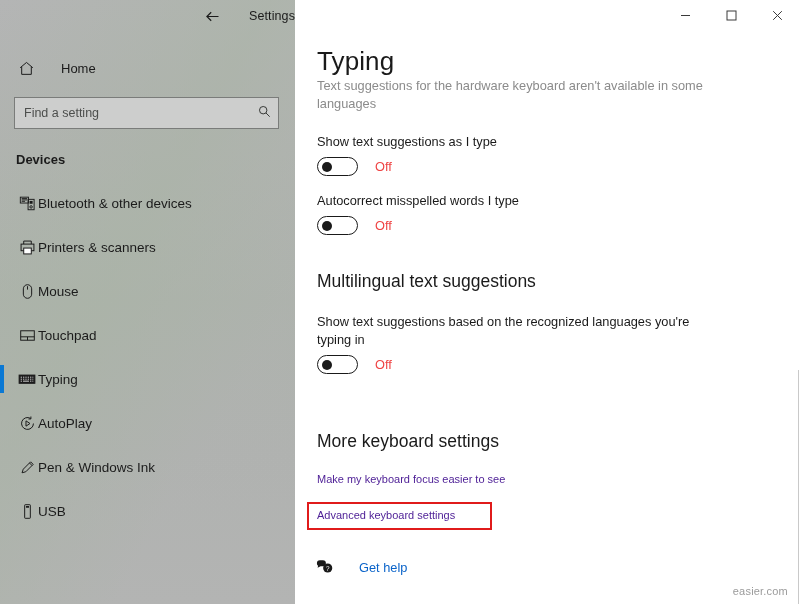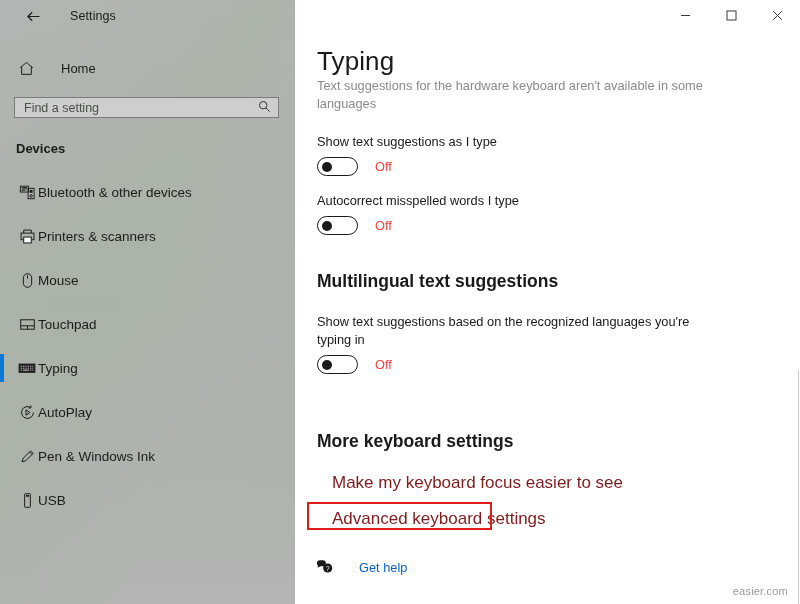--- a/index.html
+++ b/index.html
@@ -15,21 +15,21 @@
   #sidebar {
     position: relative;
     width: 295px; height: 604px;
     background:
       linear-gradient(120deg, rgba(176,178,176,0) 0%, rgba(169,180,165,0.55) 42%, rgba(178,180,178,0.15) 72%, rgba(180,180,180,0) 100%),
       linear-gradient(180deg, #b4b5b5 0%, #b1b3b1 25%, #adb2ac 50%, #b0b2b0 75%, #b3b4b3 100%);
     flex: 0 0 295px;
   }
   .titlebar-row {
     display: flex; align-items: center;
-    height: 32px; padding-left: 22px;
+    height: 32px; padding-left: 14px; justify-content: flex-end;
   }
   .back-arrow {
     width: 22px; height: 22px;
     display: flex; align-items: center; justify-content: center;
     color: #1b1b1b;
   }
   .app-title {
     margin-left: 26px;
     font-size: 12.5px; color: #1b1b1b;
     letter-spacing: .1px;
@@ -38,21 +38,21 @@
   .home-row {
     display: flex; align-items: center;
     height: 34px; margin-top: 19px; padding-left: 16px;
   }
   .home-row .ico { width: 20px; height: 20px; display:flex; align-items:center; justify-content:center; color:#1b1b1b;}
   .home-row .lbl { margin-left: 25px; font-size: 13px; color: #1b1b1b; }
 
   .search-wrap { margin: 12px 16px 0 14px; }
   .search-box {
     position: relative;
-    height: 21px;
+    height: 32px;
     background: #cdcecd;
     border: 1px solid #7a7c7a;
     display: flex; 
   }
   .search-box input {
     flex: 1; border: none; outline: none; background: transparent;
     font-family: inherit; font-size: 12.5px; color: #2a2a2a;
     padding: 0 24px 0 9px;
   }
   .search-box input::placeholder { color: #4c4e4c; opacity: 1; }
@@ -126,26 +126,26 @@
     position: relative; flex: 0 0 41px;
   }
   .toggle .knob {
     position: absolute; left: 4px; top: 50%; transform: translateY(-50%);
     width: 10px; height: 10px; border-radius: 50%; background: #1a1a1a;
   }
   .toggle-state { margin-left: 17px; font-size: 12.8px; color: #ef4444; }
 
   .subhead {
     position: absolute; left: 22px;
-    font-size: 17.5px; color: #1a1a1a; font-weight: bold;
+    font-size: 17.5px; color: #1a1a1a; font-weight: normal;
   }
 
   .link {
-    position: absolute; left: 37px;
-    font-size: 17px; color: #7f1d1d; text-decoration: none; cursor: pointer;
+    position: absolute; left: 22px;
+    font-size: 11px; color: #4c1d95; text-decoration: none; cursor: pointer;
   }
 
   .gethelp-row { position: absolute; left: 20px; display: flex; align-items: center; }
   .gethelp-row .ico { width: 20px; height: 20px; display: flex; align-items: center; justify-content: center; color: #1a1a1a; }
   .gethelp-row .lbl { margin-left: 24px; font-size: 12.8px; color: #0a63c9; cursor: pointer; }
 
   .highlight-box {
     position: absolute;
     border: 2.5px solid var(--hl, #e01b1b);
     pointer-events: none;

